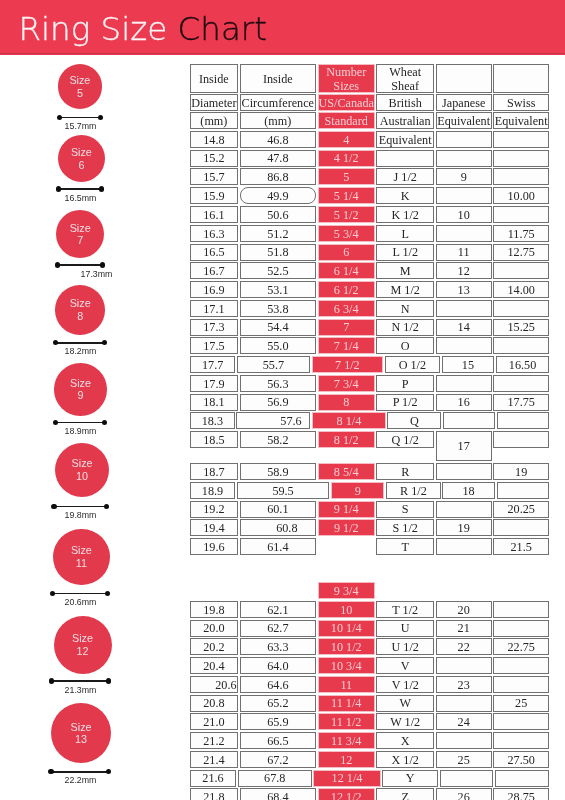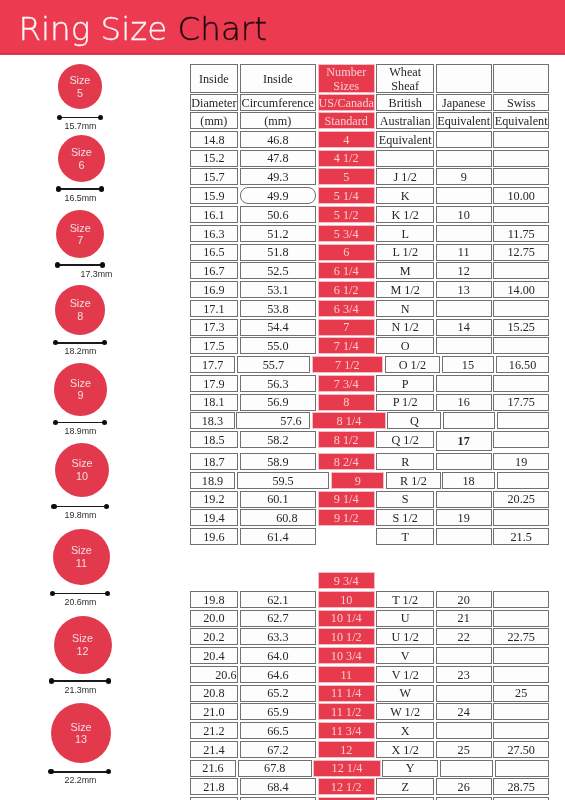--- a/index.html
+++ b/index.html
@@ -229,21 +229,21 @@
       <div class="trow">
         <div class="cell" style="width: 48px; height: 16.97px;">15.2</div>
         <div class="cell" style="width: 77px; height: 16.97px;">47.8</div>
         <div class="cell red" style="width: 57px; height: 16.97px;">4 1/2</div>
         <div class="cell" style="width: 58px; height: 16.97px;"></div>
         <div class="cell" style="width: 56px; height: 16.97px;"></div>
         <div class="cell" style="width: 56px; height: 16.97px;"></div>
       </div>
       <div class="trow">
         <div class="cell" style="width: 48px; height: 16.97px;">15.7</div>
-        <div class="cell" style="width: 77px; height: 16.97px;">49.3</div>
+        <div class="cell" style="width: 77px; height: 16.97px;">86.8</div>
         <div class="cell red" style="width: 57px; height: 16.97px;">5</div>
         <div class="cell" style="width: 58px; height: 16.97px;">J 1/2</div>
         <div class="cell" style="width: 56px; height: 16.97px;">9</div>
         <div class="cell" style="width: 56px; height: 16.97px;"></div>
       </div>
       <div class="trow">
         <div class="cell" style="width: 48px; height: 16.97px;">15.9</div>
         <div class="cell" style="width: 77px; height: 16.97px; border-radius: 8px;">49.9</div>
         <div class="cell red" style="width: 57px; height: 16.97px;">5 1/4</div>
         <div class="cell" style="width: 58px; height: 16.97px;">K</div>
@@ -344,27 +344,27 @@
         <div class="cell red" style="width: 79px; height: 16.97px;">8 1/4</div>
         <div class="cell" style="width: 58px; height: 16.97px;">Q</div>
         <div class="cell" style="width: 56px; height: 16.97px;"></div>
         <div class="cell" style="width: 56px; height: 16.97px;"></div>
       </div>
       <div class="trow">
         <div class="cell" style="width: 48px; height: 16.97px;">18.5</div>
         <div class="cell" style="width: 77px; height: 16.97px;">58.2</div>
         <div class="cell red" style="width: 57px; height: 16.97px;">8 1/2</div>
         <div class="cell" style="width: 58px; height: 16.97px;">Q 1/2</div>
-        <div class="cell" style="width: 56px; height: 20px; font-weight: bold;">17</div>
+        <div class="cell" style="width: 56px; height: 30px;">17</div>
         <div class="cell" style="width: 56px; height: 16.97px;"></div>
       </div>
       <div class="trow">
         <div class="cell" style="width: 48px; height: 16.97px;">18.7</div>
         <div class="cell" style="width: 77px; height: 16.97px;">58.9</div>
-        <div class="cell red" style="width: 57px; height: 16.97px;">8 2/4</div>
+        <div class="cell red" style="width: 57px; height: 16.97px;">8 5/4</div>
         <div class="cell" style="width: 58px; height: 16.97px;">R</div>
         <div class="cell" style="width: 56px; height: 16.97px;"></div>
         <div class="cell" style="width: 56px; height: 16.97px;">19</div>
       </div>
       <div class="trow">
         <div class="cell" style="width: 48px; height: 16.97px;">18.9</div>
         <div class="cell" style="width: 99px; height: 16.97px;">59.5</div>
         <div class="cell red" style="width: 57px; height: 16.97px;">9</div>
         <div class="cell" style="width: 58px; height: 16.97px;">R 1/2</div>
         <div class="cell" style="width: 56px; height: 16.97px;">18</div>

